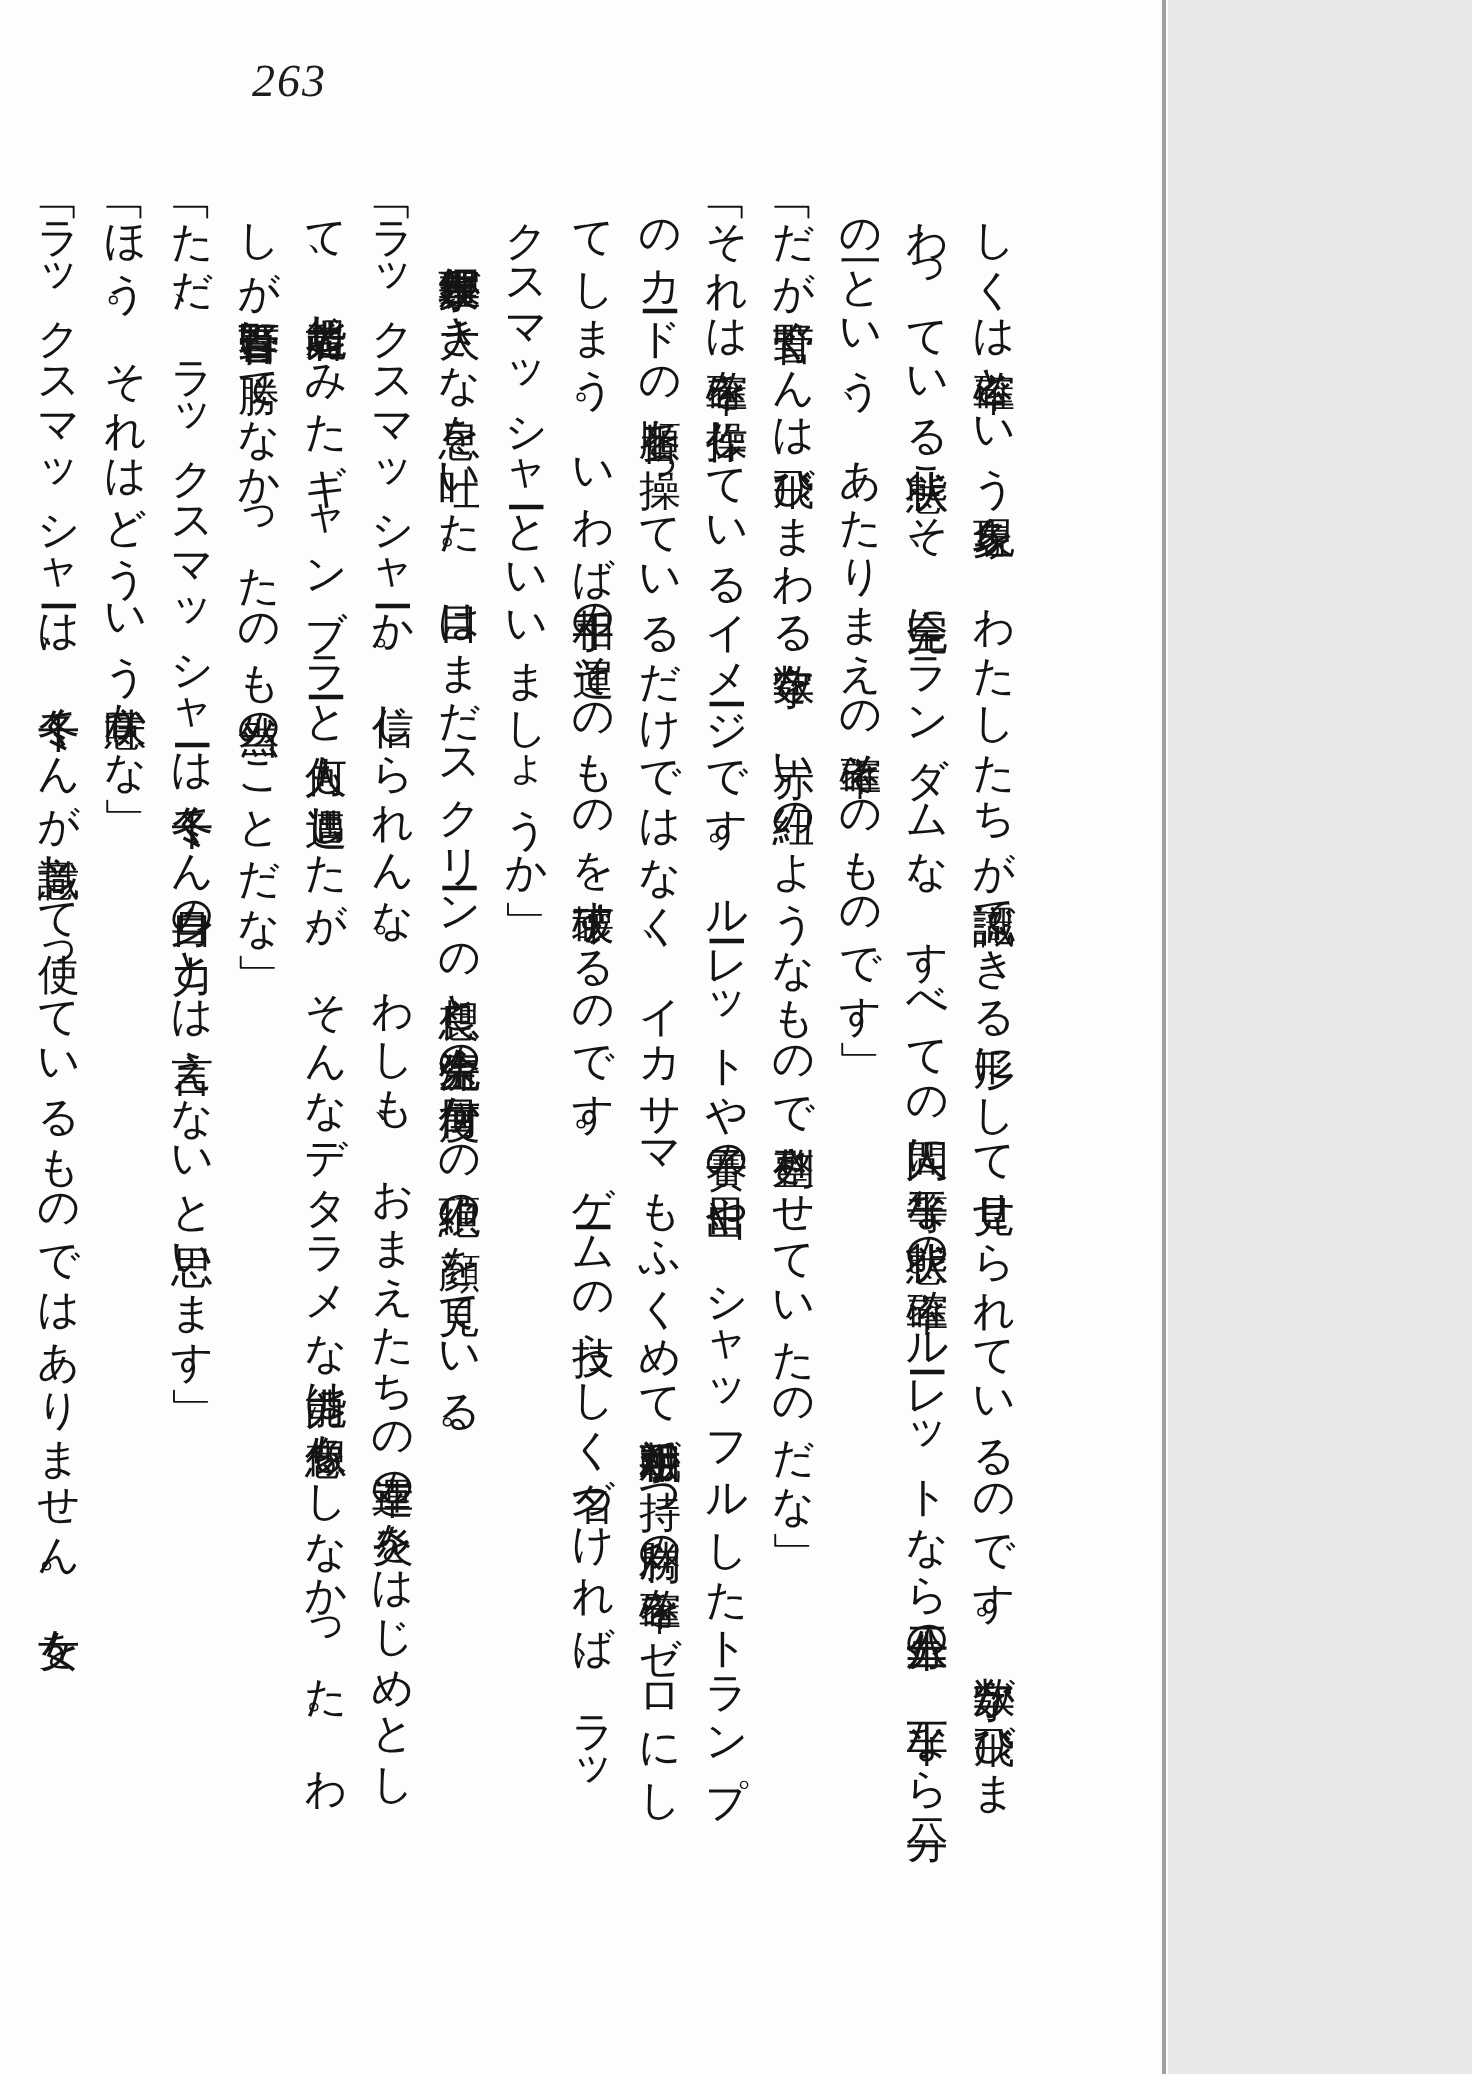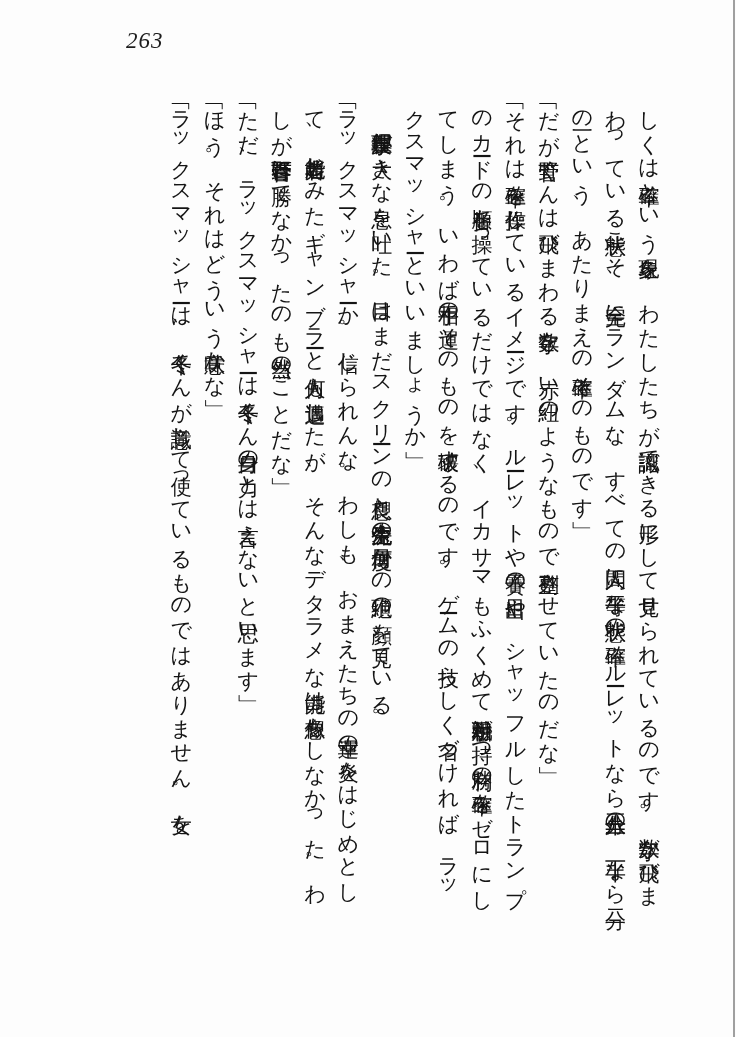--- a/index.html
+++ b/index.html
@@ -2,21 +2,21 @@
 <html lang="ja"><head>
 <meta charset="utf-8">
 <style>
   html, body {
     margin: 0;
     padding: 0;
     background: #e8e8e8;
   }
   .page {
     position: relative;
-    width: 736px;
+    width: 584px;
     height: 1037px;
     background: #fdfdfd;
     overflow: hidden;
     font-family: "Liberation Serif", "DejaVu Serif", serif;
     color: #141414;
   }
   .page-number {
     position: absolute;
     top: 28px;
     left: 126px;

